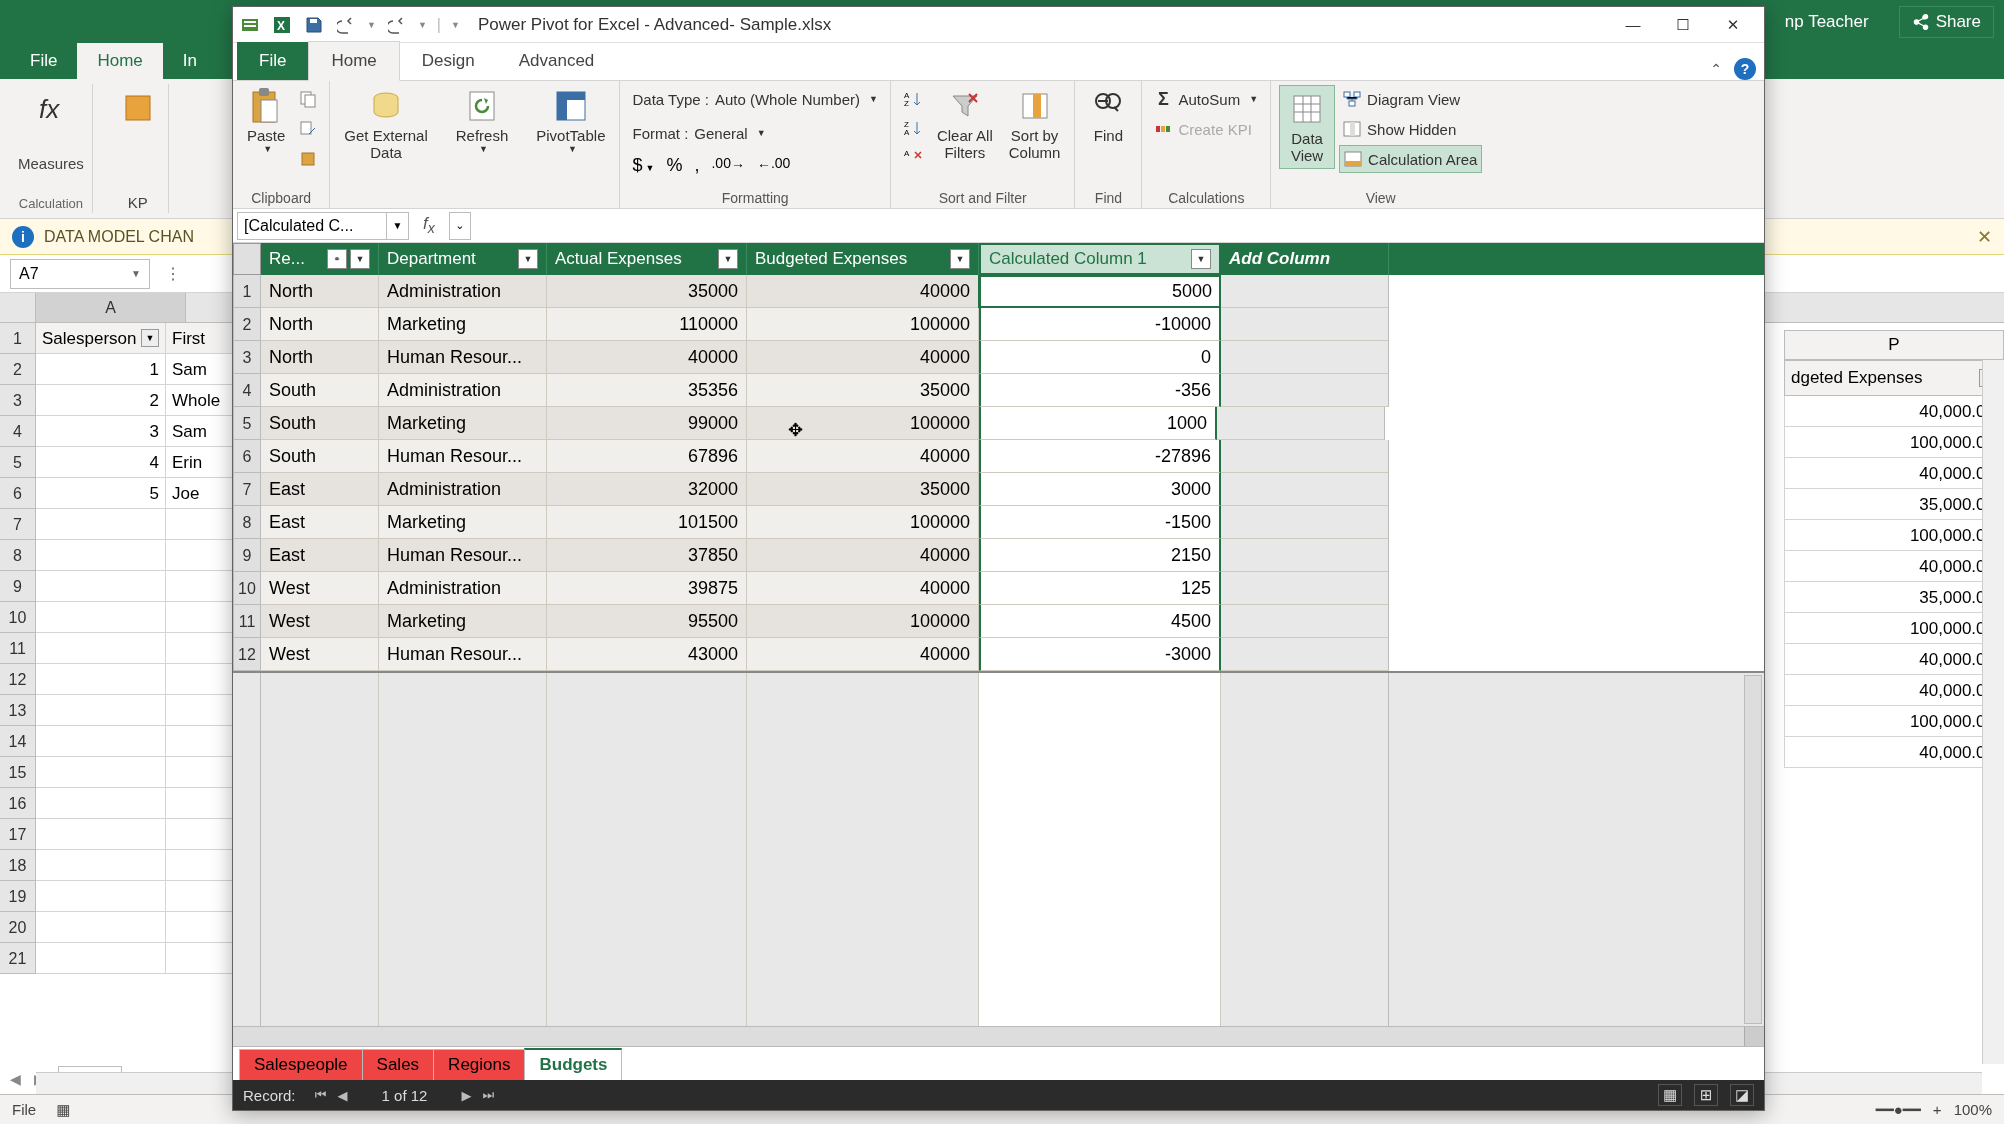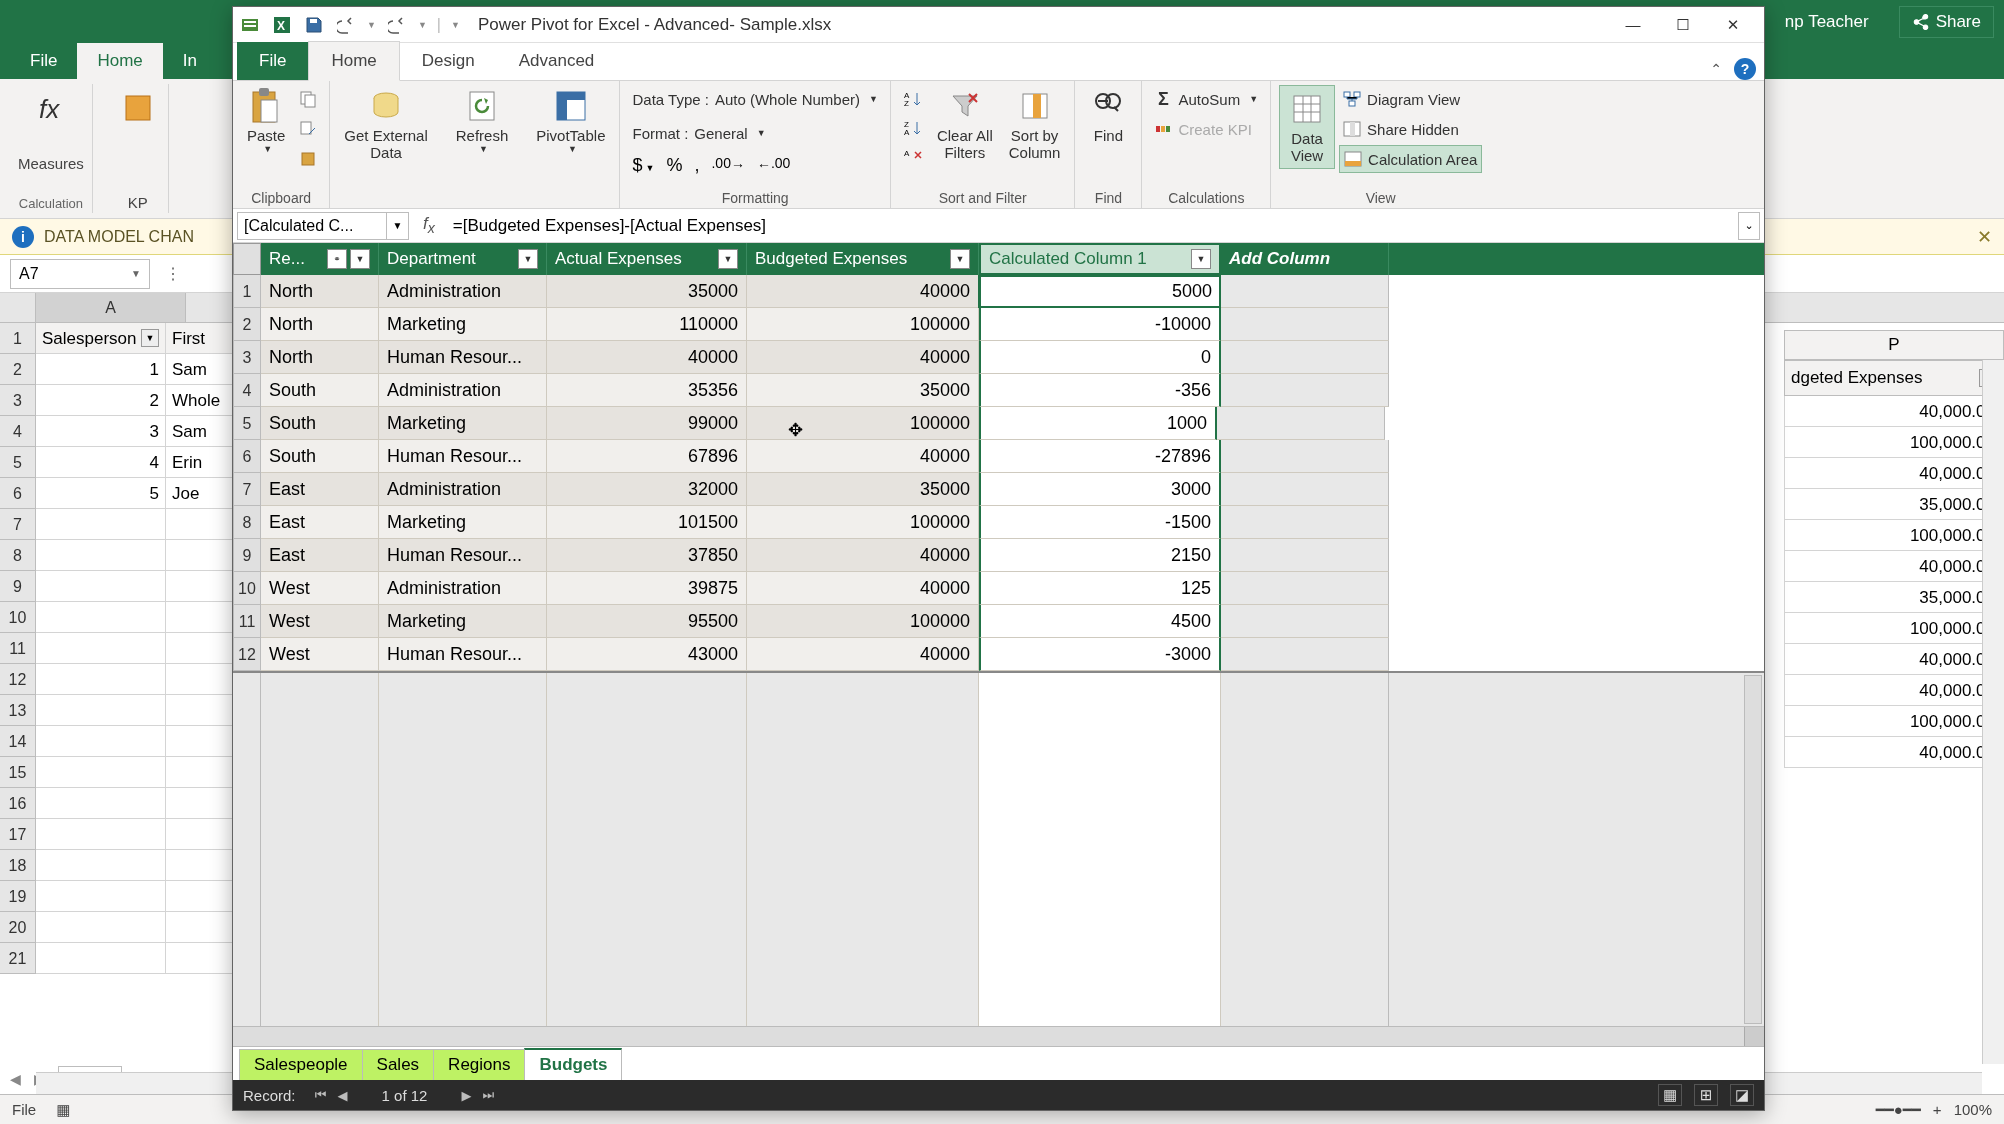--- a/index.html
+++ b/index.html
@@ -95,21 +95,21 @@
 .pp-grid-row:nth-child(even) .gcell { background: #f1efec; }
 .pp-grid-row:nth-child(odd) .gcell { background: #e6e3de; }
 .pp-grid-row .grh { width: 28px; background: #e0e0e0; border: 1px solid #bbb; border-top: none; text-align: center; font-size: 16px; line-height: 33px; color: #333; }
 .pp-grid-row .gcell { border-right: 1px solid #cfcabf; border-bottom: 1px solid #cfcabf; padding: 0 8px; font-size: 18px; line-height: 33px; overflow: hidden; white-space: nowrap; }
 .pp-grid-row .gcell.r { text-align: right; }
 .pp-grid-row .gcell.selcol { background: #fff !important; border-left: 2px solid #217346; border-right: 2px solid #217346; }
 .pp-grid-row .gcell.selcell { outline: 3px solid #217346; outline-offset: -2px; background: #fff !important; }
 .pp-grid-row .gcell.addc { background: #e8e8e8 !important; border-right: 1px solid #bbb; }
 
 .pp-sheet-tabs { height: 34px; background: #fff; border-top: 1px solid #bbb; display: flex; align-items: flex-end; padding-left: 6px; }
-.pp-sheet-tabs .stab { padding: 5px 14px; font-size: 17px; border: 1px solid #bbb; border-bottom: none; background: #bef264; margin-right: -1px; }
+.pp-sheet-tabs .stab { padding: 5px 14px; font-size: 17px; border: 1px solid #bbb; border-bottom: none; background: #ef4444; margin-right: -1px; }
 .pp-sheet-tabs .stab.active { background: #fff; font-weight: bold; color: #217346; border-top: 2px solid #217346; }
 
 .pp-statusbar { height: 30px; background: #2b2b2b; color: #ddd; display: flex; align-items: center; padding: 0 10px; font-size: 15px; }
 .pp-statusbar .reclbl { margin-right: 14px; }
 .pp-statusbar .navbtn { width: 22px; text-align: center; font-size: 13px; color: #bbb; }
 .pp-statusbar .recnum { margin: 0 28px; }
 .pp-statusbar .right { margin-left: auto; display: flex; gap: 12px; }
 .pp-statusbar .vbtn { width: 24px; height: 22px; border: 1px solid #555; display: flex; align-items: center; justify-content: center; }
 
 .cursor-ovl { position: absolute; left: 555px; top: 412px; font-size: 18px; color: #000; pointer-events: none; }
@@ -615,42 +615,41 @@
               </span>
             <span>Diagram View</span>
           </div>
           <div class="btn-sm">
             <span class="ico">
                 <svg width="18" height="16" viewBox="0 0 18 16">
                   <rect x="1" y="1" width="16" height="14" fill="#fff" stroke="#888"></rect>
                   <rect x="7" y="1" width="5" height="14" fill="#ddd"></rect>
                 </svg>
               </span>
-            <span>Share Hidden</span>
+            <span>Show Hidden</span>
           </div>
           <div class="btn-sm selected">
             <span class="ico">
                 <svg width="18" height="16" viewBox="0 0 18 16">
                   <rect x="1" y="1" width="16" height="14" fill="#fff" stroke="#888"></rect>
                   <rect x="1" y="10" width="16" height="5" fill="#e8a33d"></rect>
                 </svg>
               </span>
             <span>Calculation Area</span>
           </div>
         </div>
       </div>
       <div class="bot">View</div>
     </div>
   </div>
 
   <div class="pp-formula-row">
     <div class="colname">[Calculated C...</div>
     <div class="dd">▼</div>
     <div class="fx">f<sub>x</sub></div>
-    <div class="formula">=[Budgeted Expenses]-[Actual Expenses]</div>
     <div class="expand">⌄</div>
   </div>
 
   <div class="pp-grid">
     <div class="pp-grid-hdr">
       <div class="corner"></div>
       <div class="gch" style="width:118px">
         <span>Re...</span>
         <span style="display:flex;gap:3px">
             <span class="dd">⚭</span>

